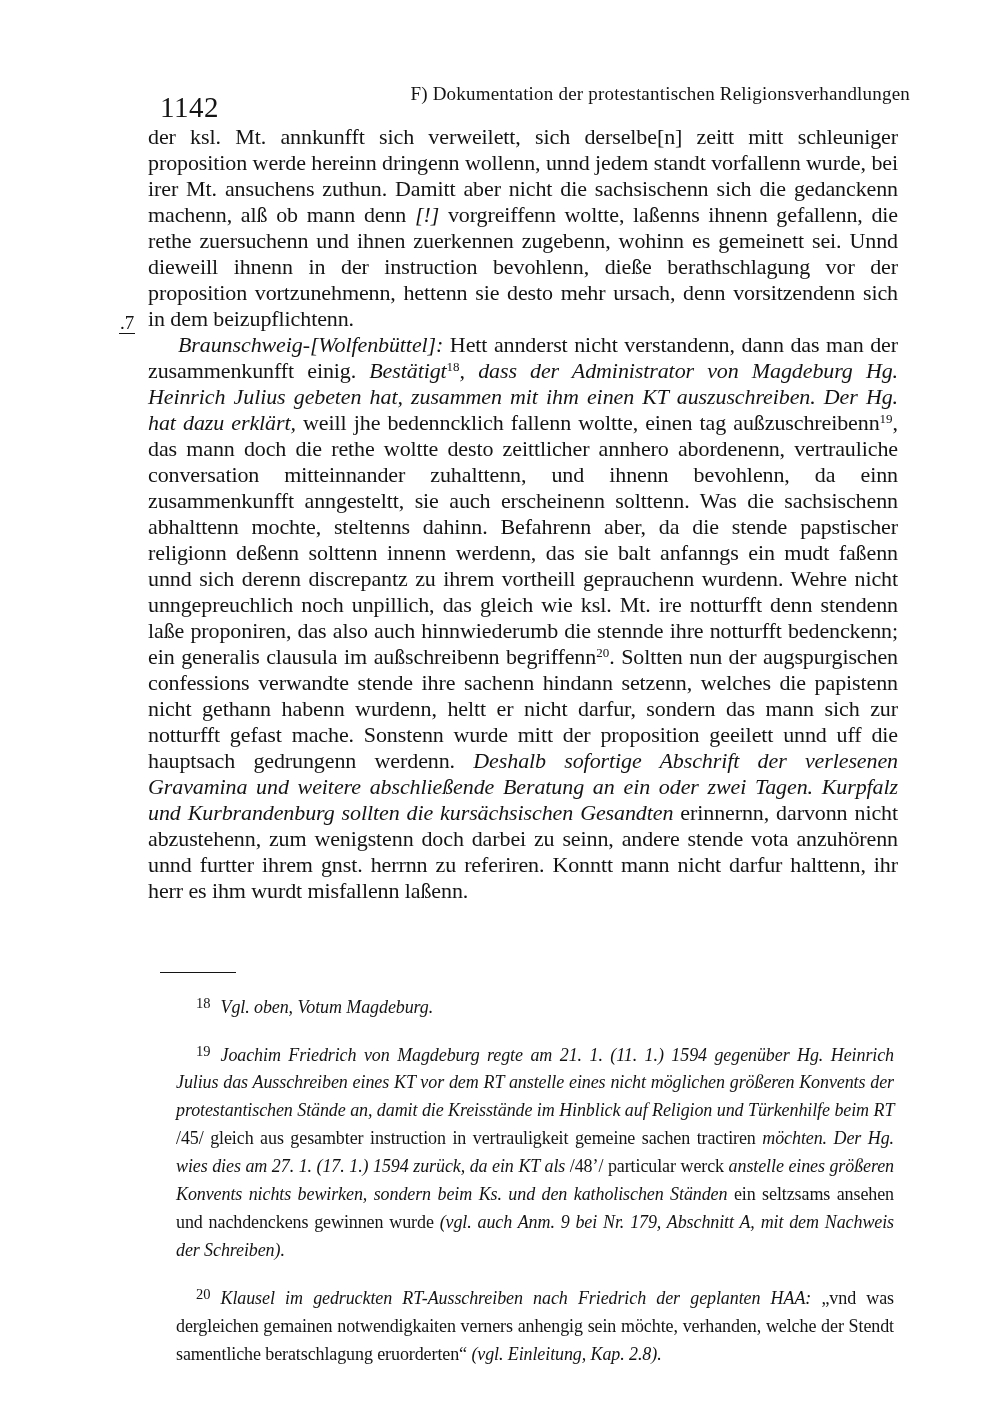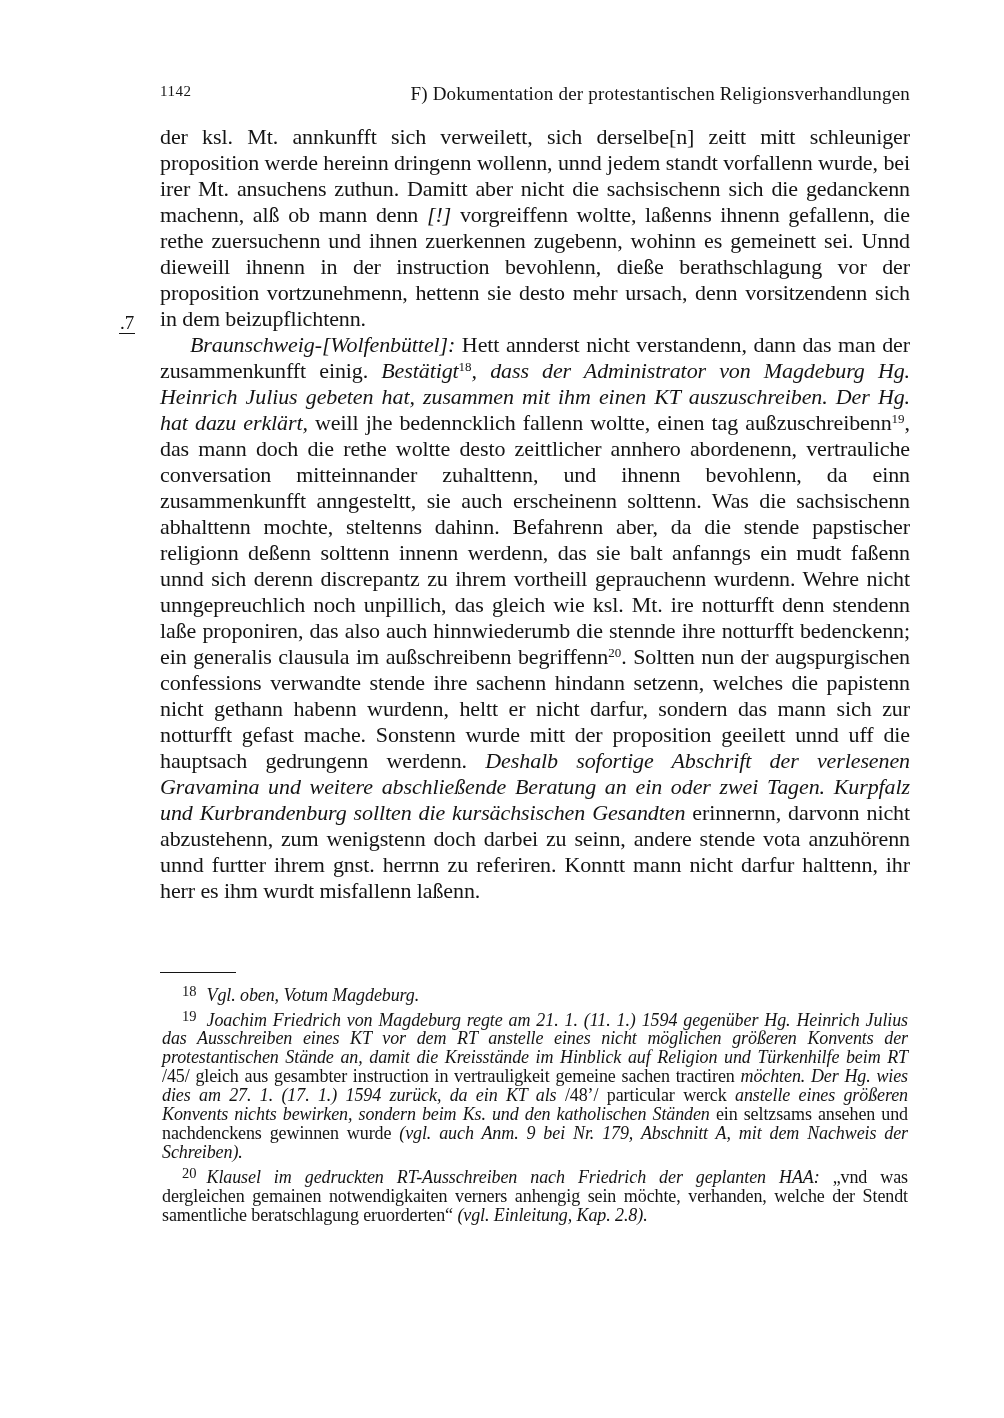--- a/index.html
+++ b/index.html
@@ -12,43 +12,43 @@
     font-family: "Liberation Serif", serif;
     overflow: hidden;
   }
   
   .header {
     position: absolute;
     top: 83px; left: 160px;
     width: 750px; height: 26px;
   }
   .page-num {
-    position: absolute; left: 0; top: 0;
-    font-size: 15px; letter-spacing: 0.5px;
+    position: absolute; left: 0; top: 8px;
+    font-size: 29px; letter-spacing: 0.5px;
   }
   .running-title {
     display: block;
     text-align: right;
     font-size: 19px;
     letter-spacing: 0.2px;
     padding-left: 30px;
   }
   
   .margin-note {
     position: absolute;
     top: 313px; left: 119px;
     font-size: 19px;
     line-height: 20px;
     border-bottom: 1.4px solid #141414;
     padding: 0 1px 0px 1px;
   }
   
   .body-text {
     position: absolute;
-    top: 124px; left: 160px;
+    top: 124px; left: 148px;
     width: 750px;
   }
   .para {
     margin: 0;
     font-size: 22px;
     line-height: 26px;
     text-align: justify;
     letter-spacing: -0.1px;
   }
   .para.indent { text-indent: 30px; }
@@ -64,23 +64,23 @@
     position: absolute;
     top: 972px; left: 160px;
     width: 750px;
   }
   .fn-rule {
     width: 76px; height: 0;
     border-top: 1.6px solid #141414;
     margin: 0 0 9px 0;
   }
   .fn {
-    margin: 2px;
+    margin: 16px;
     font-size: 18px;
-    line-height: 19px;
+    line-height: 28px;
     text-align: justify;
     text-indent: 20px;
     letter-spacing: -0.1px;
   }
   .fn-num {
     font-style: normal;
     font-size: 14.5px;
     vertical-align: 4.5px;
     margin-right: 10px;
     letter-spacing: 0;

